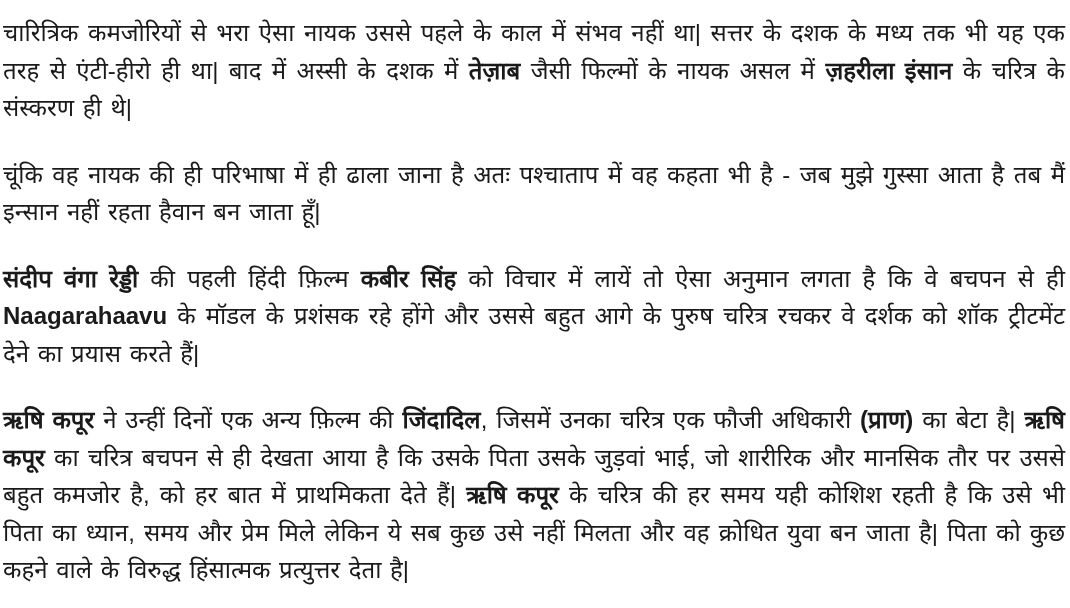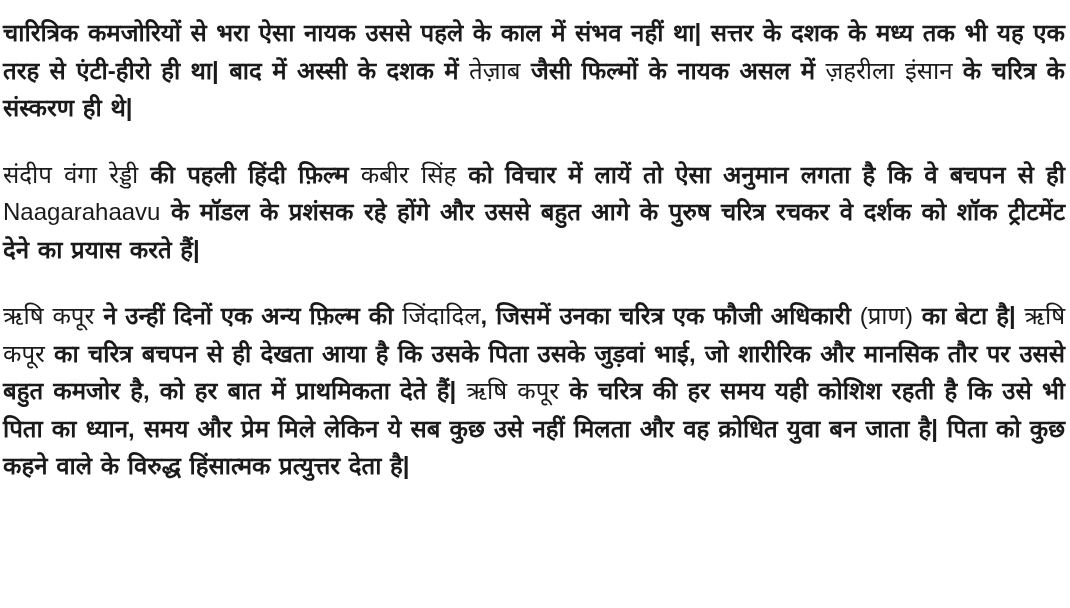--- a/index.html
+++ b/index.html
@@ -23,23 +23,24 @@
   .article p {
     margin: 0 0 29px 0;
     font-size: 24px;
     line-height: 37.5px;
     text-align: justify;
     word-spacing: 2px;
   }
   .article p:last-child {
     margin-bottom: 9px;
   }
-  .run { font-weight: bold; }
-  .run.bold { font-weight: normal; }
+  .run { font-weight: normal; }
+  .run.bold { font-weight: bold; }
 </style>
 </head>
 <body style="background: rgb(255, 255, 255); color: rgb(26, 26, 26);">
 
 <article class="article">
     <p><span class="run">चारित्रिक कमजोरियों से भरा ऐसा नायक उससे पहले के काल में संभव नहीं था| सत्तर के दशक के मध्य तक भी यह एक तरह से एंटी-हीरो ही था| बाद में अस्सी के दशक में </span><span class="run bold">तेज़ाब</span><span class="run"> जैसी फिल्मों के नायक असल में </span><span class="run bold">ज़हरीला इंसान</span><span class="run"> के चरित्र के संस्करण ही थे|</span></p>
+    <p><span class="run">चूंकि वह नायक की ही परिभाषा में ही ढाला जाना है अतः पश्चाताप में वह कहता भी है - जब मुझे गुस्सा आता है तब मैं इन्सान नहीं रहता हैवान बन जाता हूँ|</span></p>
     <p><span class="run bold">संदीप वंगा रेड्डी</span><span class="run"> की पहली हिंदी फ़िल्म </span><span class="run bold">कबीर सिंह</span><span class="run"> को विचार में लायें तो ऐसा अनुमान लगता है कि वे बचपन से ही </span><span class="run bold">Naagarahaavu</span><span class="run"> के मॉडल के प्रशंसक रहे होंगे और उससे बहुत आगे के पुरुष चरित्र रचकर वे दर्शक को शॉक ट्रीटमेंट देने का प्रयास करते हैं|</span></p>
     <p><span class="run bold">ऋषि कपूर</span><span class="run"> ने उन्हीं दिनों एक अन्य फ़िल्म की </span><span class="run bold">जिंदादिल</span><span class="run">, जिसमें उनका चरित्र एक फौजी अधिकारी </span><span class="run bold">(प्राण)</span><span class="run"> का बेटा है| </span><span class="run bold">ऋषि कपूर</span><span class="run"> का चरित्र बचपन से ही देखता आया है कि उसके पिता उसके जुड़वां भाई, जो शारीरिक और मानसिक तौर पर उससे बहुत कमजोर है, को हर बात में प्राथमिकता देते हैं| </span><span class="run bold">ऋषि कपूर</span><span class="run"> के चरित्र की हर समय यही कोशिश रहती है कि उसे भी पिता का ध्यान, समय और प्रेम मिले लेकिन ये सब कुछ उसे नहीं मिलता और वह क्रोधित युवा बन जाता है| पिता को कुछ कहने वाले के विरुद्ध हिंसात्मक प्रत्युत्तर देता है|</span></p>
   </article>
 
 </body></html>

